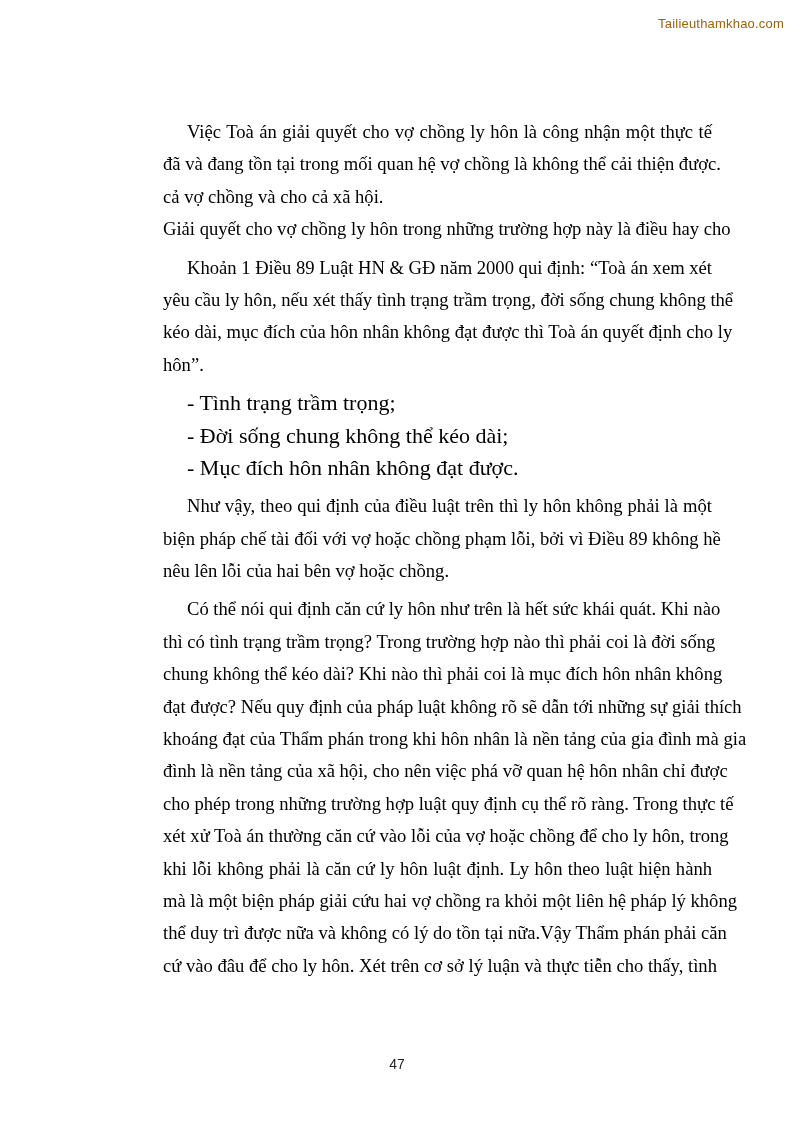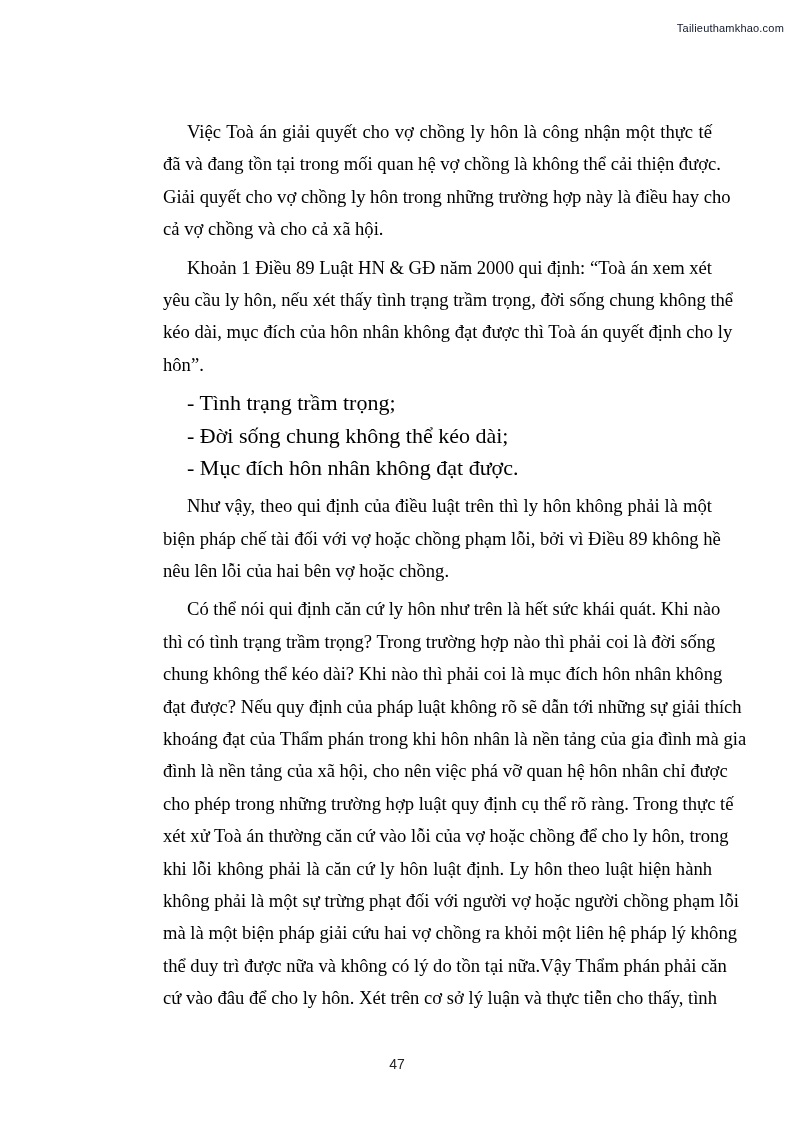--- a/index.html
+++ b/index.html
@@ -10,25 +10,25 @@
     body {
       width: 794px;
       height: 1123px;
       position: relative;
       overflow: hidden;
       font-family: "Liberation Serif", "DejaVu Serif", serif;
       color: #000000;
     }
     .watermark {
       position: absolute;
-      top: 22px;
+      top: 16px;
       right: 10px;
       font-family: "Liberation Sans", "DejaVu Sans", sans-serif;
-      font-size: 11px;
-      color: #0f172a;
+      font-size: 13px;
+      color: #a16207;
       letter-spacing: 0.2px;
     }
     .page-body {
       position: absolute;
       top: 110px;
       left: 157px;
       width: 561px;
     }
     .para {
       font-size: 18.6px;
@@ -71,22 +71,22 @@
 </head>
 <body>
 
 <div class="watermark">Tailieuthamkhao.com</div>
 
 <div class="page-body">
 
   <div class="para">
     <span class="line indented">Việc Toà án giải quyết cho vợ chồng ly hôn là công nhận một thực tế</span>
     <span class="line">đã và đang tồn tại trong mối quan hệ vợ chồng là không thể cải thiện được.</span>
+    <span class="line last">cả vợ chồng và cho cả xã hội.</span>
     <span class="line">Giải quyết cho vợ chồng ly hôn trong những trường hợp này là điều hay cho</span>
-    <span class="line last">cả vợ chồng và cho cả xã hội.</span>
   </div>
 
   <div class="para">
     <span class="line indented"> Khoản 1 Điều 89 Luật HN &amp; GĐ năm 2000 qui định: “Toà án xem xét</span>
     <span class="line">yêu cầu ly hôn, nếu xét thấy tình trạng trầm trọng, đời sống chung không thể</span>
     <span class="line">kéo dài, mục đích của  hôn nhân không đạt được thì Toà án quyết định cho ly</span>
     <span class="line last">hôn”.</span>
   </div>
 
 
@@ -105,21 +105,20 @@
   <div class="para">
     <span class="line indented">Có thể nói qui định căn cứ ly hôn như trên là hết sức khái quát. Khi nào</span>
     <span class="line">thì có tình trạng trầm trọng? Trong trường hợp nào thì phải coi là đời sống</span>
     <span class="line">chung không thể kéo dài? Khi nào thì phải coi là mục đích hôn nhân không</span>
     <span class="line">đạt được? Nếu quy định của pháp luật không rõ sẽ dẫn tới những sự giải thích</span>
     <span class="line">khoáng đạt của Thẩm phán trong khi hôn nhân là nền tảng của gia đình mà gia</span>
     <span class="line">đình là nền tảng của xã hội, cho nên việc phá vỡ quan hệ hôn nhân chỉ được</span>
     <span class="line">cho phép trong những trường hợp luật quy định cụ thể rõ ràng. Trong thực tế</span>
     <span class="line">xét xử Toà án thường căn cứ vào lỗi của vợ hoặc chồng để cho ly hôn, trong</span>
     <span class="line">khi lỗi không phải là căn cứ ly hôn luật định. Ly hôn theo luật hiện hành</span>
-    <span class="line">không phải là một sự trừng phạt đối với người vợ hoặc người chồng phạm lỗi</span>
     <span class="line">mà là một biện pháp giải cứu hai vợ chồng ra khỏi một liên hệ pháp lý không</span>
     <span class="line">thể duy trì được nữa và không có lý do tồn tại nữa.Vậy Thẩm phán phải căn</span>
     <span class="line">cứ vào đâu để cho ly hôn. Xét trên cơ sở lý luận và thực tiễn cho thấy, tình</span>
   </div>
 
 </div>
 
 <div class="page-number">47</div>
 
 </body></html>

